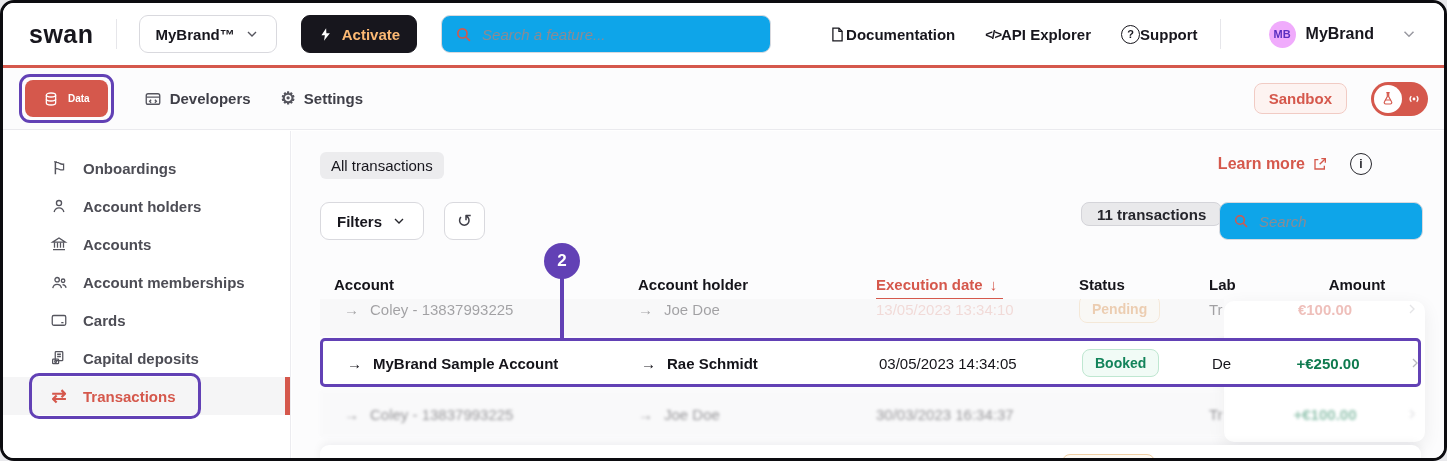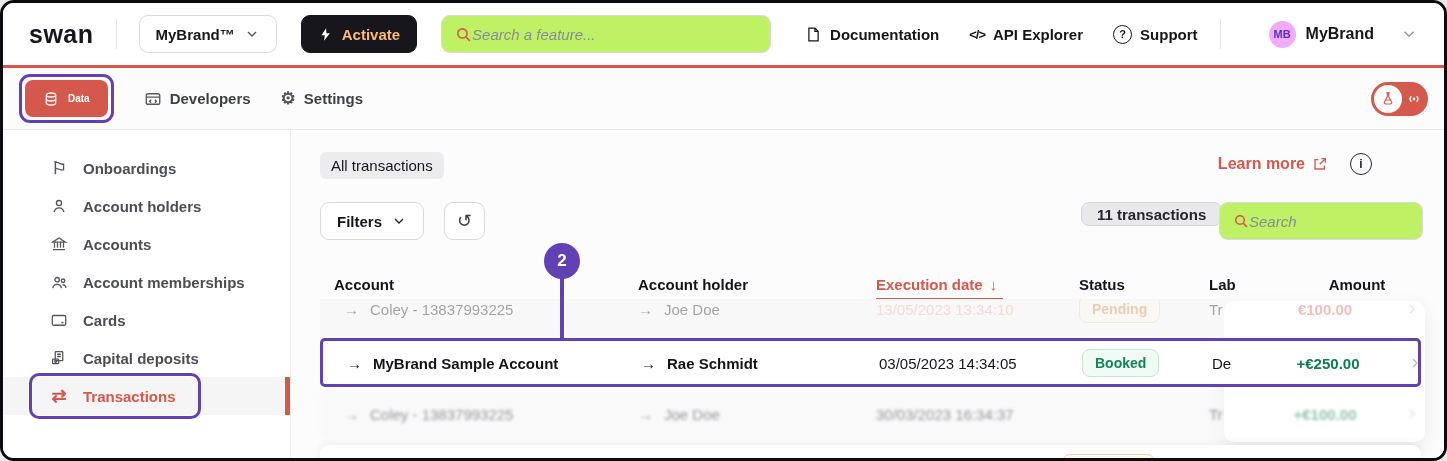--- a/index.html
+++ b/index.html
@@ -9,27 +9,27 @@
   svg { display:block; }
 
   
   .topbar { position:absolute; top:0; left:0; right:0; height:62px; background:#fff;
             display:flex; align-items:center; padding:0 26px; }
   .logo { font-size:25px; font-weight:700; letter-spacing:.5px; color:#17161d; }
   .vdiv { width:1px; height:30px; background:#e6e6ea; margin:0 22px; }
   .btn { display:flex; align-items:center; gap:9px; border:1px solid #d9d9de; border-radius:9px;
          background:#fff; padding:0 16px; height:38px; font-size:15px; font-weight:700; color:#17161d; cursor:pointer; }
   .btn-dark { background:#17161d; border-color:#17161d; color:#fdba74; margin-left:24px; }
-  .search-box { display:flex; align-items:center; border:1px solid #d9d9de; border-radius:9px;
-                background:#bef264; height:38px; padding:0 13px; margin-left:24px; width:330px; }
+  .search-box { display:flex; align-items:center; gap:10px; border:1px solid #d9d9de; border-radius:9px;
+                background:#0ea5e9; height:38px; padding:0 13px; margin-left:24px; width:330px; }
   .search-box input { border:none; outline:none; flex:1; font-size:15px; font-style:italic; color:#17161d;
                       font-family:"Liberation Sans", sans-serif; background:transparent; }
   .search-box input::placeholder { color:#8b8b93; font-style:italic; }
   .top-links { margin-left:auto; display:flex; align-items:center; gap:30px; }
-  .top-link { display:flex; align-items:center; gap:8px; font-size:15px; font-weight:600; color:#17161d; cursor:pointer; }
+  .top-link { display:flex; align-items:center; font-size:15px; font-weight:600; color:#17161d; cursor:pointer; }
   .code-glyph { font-weight:700; font-size:13px; color:#17161d; letter-spacing:-1px; }
   .q-circle { width:19px; height:19px; border:1.6px solid #17161d; border-radius:50%; display:flex;
               align-items:center; justify-content:center; font-size:11px; font-weight:700; color:#17161d; }
   .acct { display:flex; align-items:center; gap:10px; margin-left:26px; cursor:pointer; }
   .avatar { width:27px; height:27px; border-radius:50%; background:#f0abfc; color:#5a2fc0;
             font-size:11px; font-weight:700; display:flex; align-items:center; justify-content:center; }
   .acct-name { font-size:16px; font-weight:700; color:#17161d; }
   .acct .chev { margin-left:16px; }
 
   .accent-line { position:absolute; top:62px; left:0; right:0; height:3px; background:#d5584c; }
@@ -217,20 +217,21 @@
       </span>
       <span>Developers</span>
     </div>
 
     <div class="nav-tab">
       <span class="glyph-icon" style="font-size:17px;">⚙</span>
       <span>Settings</span>
     </div>
 
     <div class="nav-right">
+      <span class="sandbox-badge">Sandbox</span>
       <div class="env-toggle">
         <span class="env-knob">
           <svg width="16" height="16" viewBox="0 0 24 24" fill="none" stroke="#d5584c" stroke-width="1.8">
               <path d="M9.5 2.5h5M11 2.5v6l-4.3 7.6a2.2 2.2 0 0 0 1.9 3.4h6.8a2.2 2.2 0 0 0 1.9-3.4L13 8.5v-6"></path>
               <path d="M8.3 13.5h7.4"></path>
             </svg>
         </span>
         <span class="env-signal">
           <svg width="20" height="20" viewBox="0 0 24 24" fill="none" stroke="#fff" stroke-width="1.6">
               <circle cx="12" cy="12" r="1.7" fill="#fff" stroke="none"></circle>

